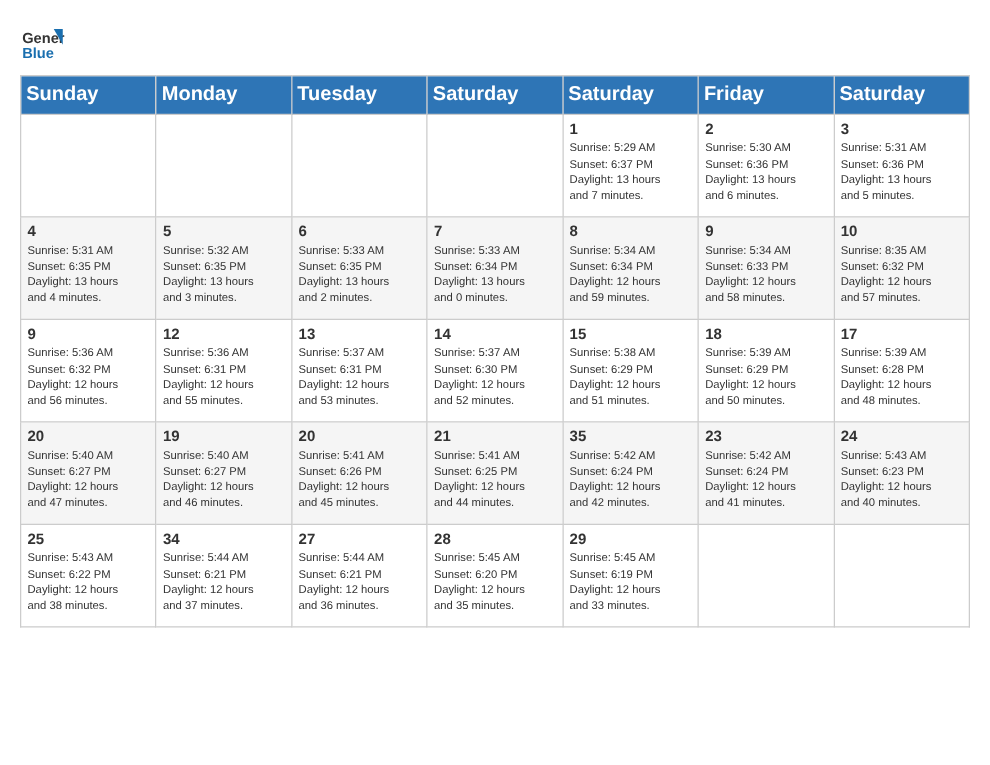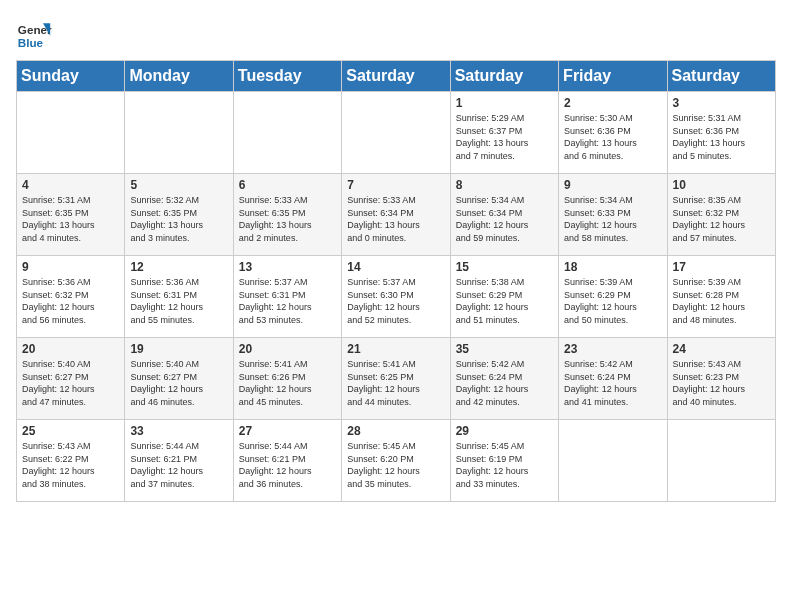--- a/index.html
+++ b/index.html
@@ -292,21 +292,21 @@
       </tr>
       <tr>
         <td>
           <div class="day-number">25</div>
           <div class="day-info" style="white-space: pre-line;">Sunrise: 5:43 AM
 Sunset: 6:22 PM
 Daylight: 12 hours
 and 38 minutes.</div>
         </td>
         <td>
-          <div class="day-number">33</div>
+          <div class="day-number">34</div>
           <div class="day-info" style="white-space: pre-line;">Sunrise: 5:44 AM
 Sunset: 6:21 PM
 Daylight: 12 hours
 and 37 minutes.</div>
         </td>
         <td>
           <div class="day-number">27</div>
           <div class="day-info" style="white-space: pre-line;">Sunrise: 5:44 AM
 Sunset: 6:21 PM
 Daylight: 12 hours

